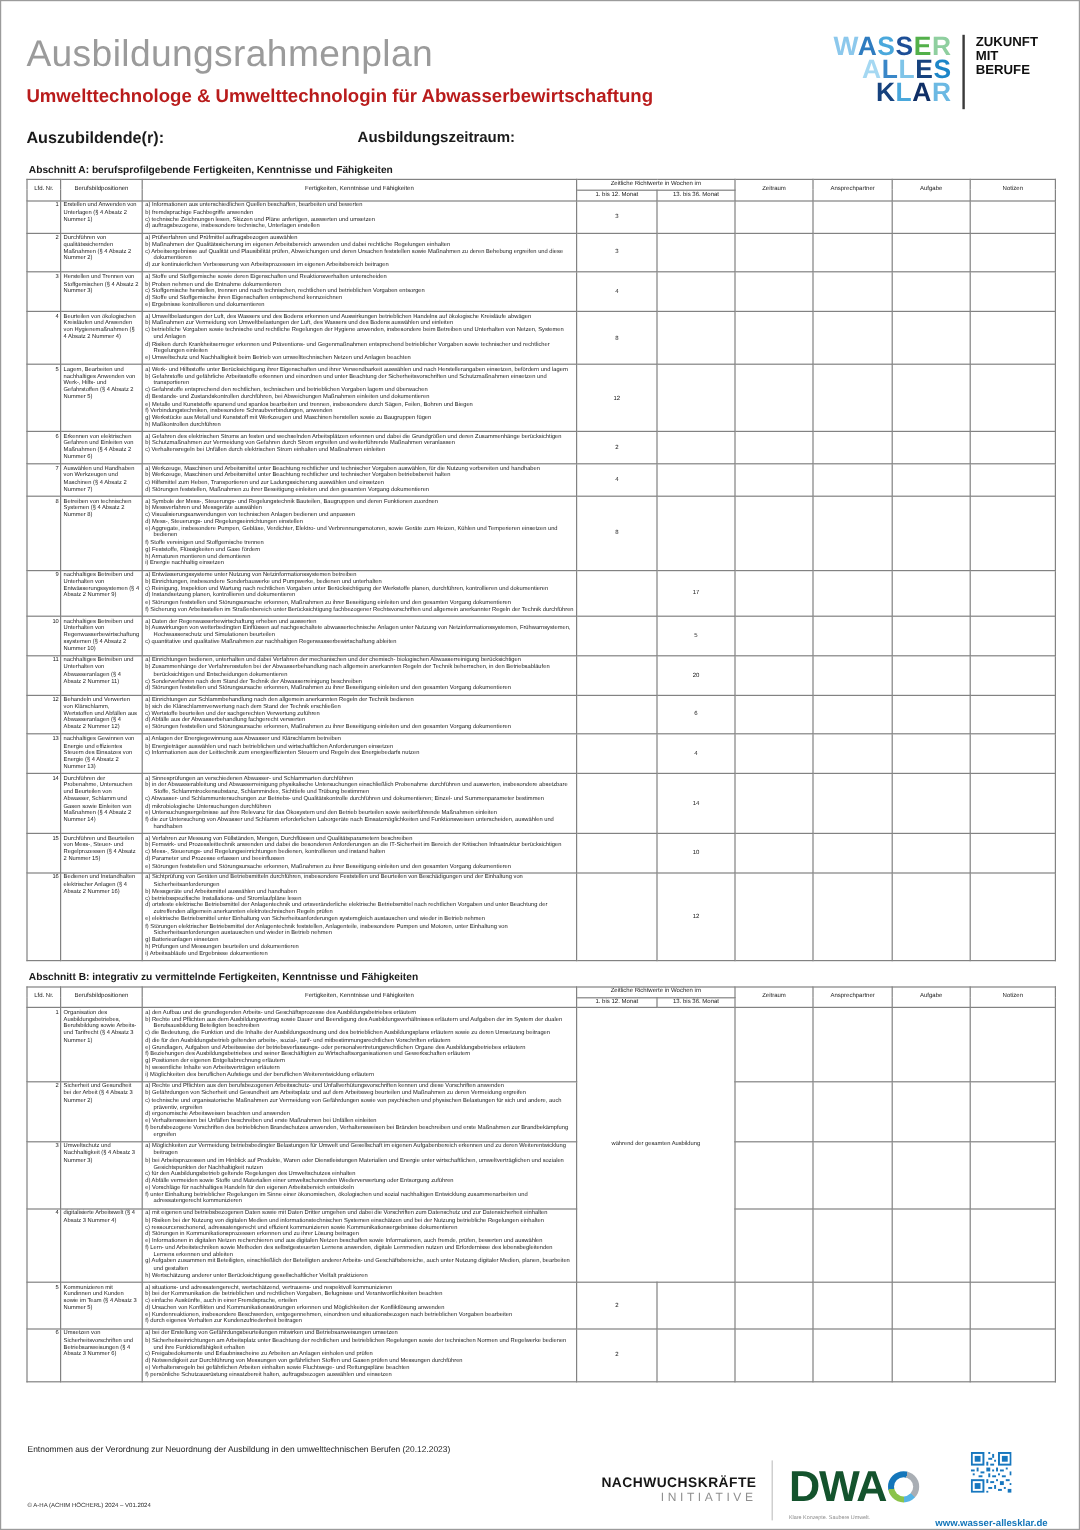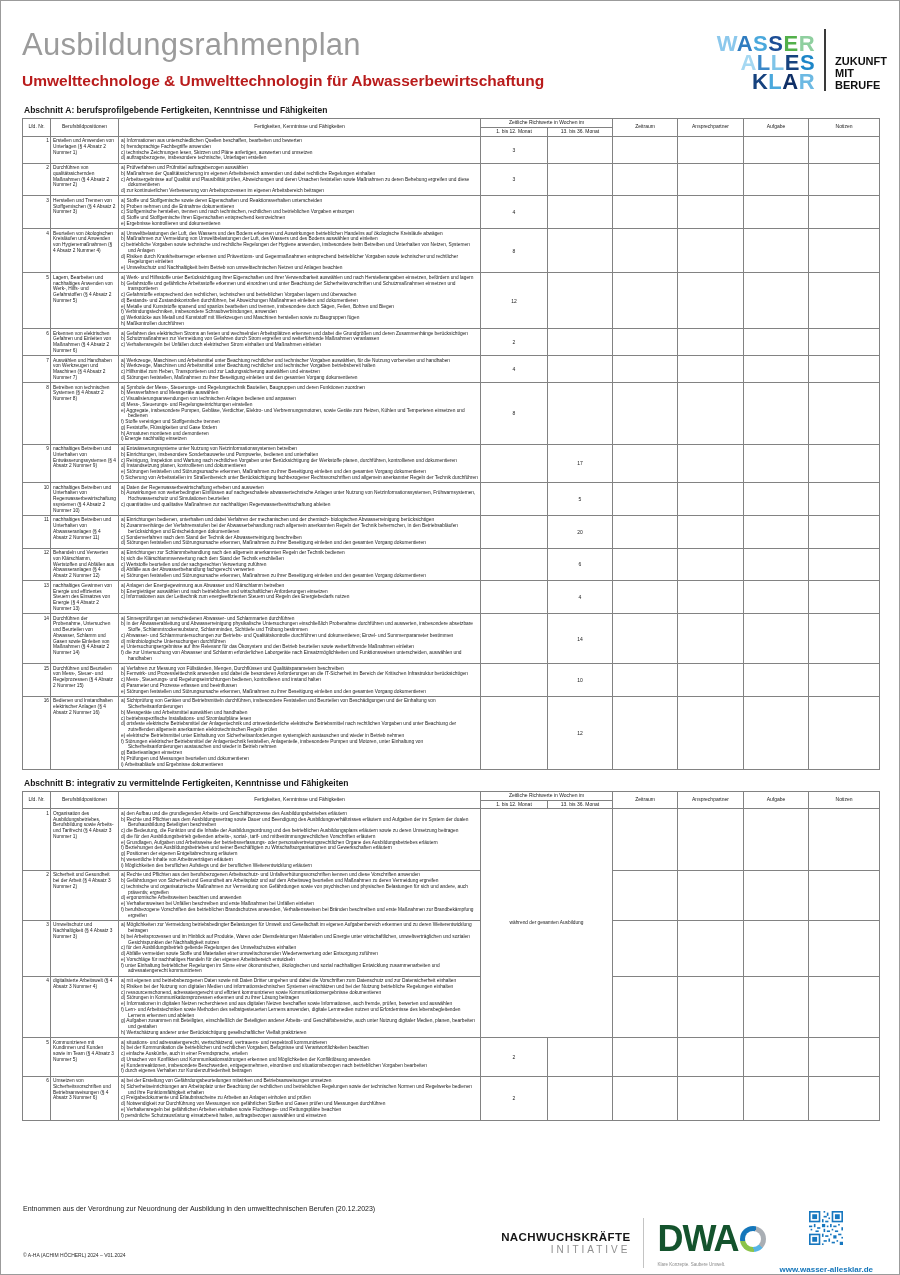--- a/index.html
+++ b/index.html
@@ -1,27 +1,27 @@
 <!DOCTYPE html>
 <html lang="de"><head>
 <meta charset="utf-8">
 <style>
   * { margin:0; padding:0; box-sizing:border-box; }
   html,body { background:#e8e8e8; }
   body { width:900px; font-family:"Liberation Sans", sans-serif; }
   .page {
     position:relative; width:900px; height:1275px; background:#fff;
-    border:1px solid #9b9b9b; padding:26px 12px 0 21px; overflow:hidden;
+    border:1px solid #9b9b9b; padding:26px 34px 0 21px; overflow:hidden;
     color:#1a1a1a;
   }
   
   .header { display:flex; justify-content:space-between; align-items:flex-start; }
   .title { font-size:31px; font-weight:500; color:#9b9b9b; letter-spacing:.3px; }
   .subtitle { font-size:15.5px; font-weight:700; color:#b91c1c; margin-top:9px; }
-  .brand { display:flex; align-items:flex-end; gap:9px; margin-top:2px; }
+  .brand { display:flex; align-items:flex-start; gap:9px; margin-top:2px; }
   .wak { text-align:right; font-weight:800; font-size:22px; line-height:19px; letter-spacing:.5px; }
   .brand-divider { width:2px; height:62px; background:#3a3a3a; }
   .bmz { font-size:11px; font-weight:800; line-height:12px; color:#101010; }
   .fields { display:flex; margin-top:16px; }
   .field-1 { width:276px; font-size:13.5px; font-weight:700; }
   .field-2 { font-size:12.5px; font-weight:700; }
   
   .section-title { font-size:8.5px; font-weight:700; margin:14px 0 3px 2px; }
   .section-title.second { margin-top:8px; }
   table { width:857px; border-collapse:collapse; table-layout:fixed; background:#fff; }
@@ -71,20 +71,24 @@
         </div>
       <div class="brand-divider"></div>
       <div class="bmz">
           <div>ZUKUNFT</div>
           <div>MIT</div>
           <div>BERUFE</div>
         </div>
     </div>
   </div>
 
+  <div class="fields">
+    <div class="field-1">Auszubildende(r):</div>
+    <div class="field-2">Ausbildungszeitraum:</div>
+  </div>
 
   <div class="section-title">Abschnitt A: berufsprofilgebende Fertigkeiten, Kenntnisse und Fähigkeiten</div>
   <table>
     <colgroup>
       <col class="c-lfd">
         <col class="c-pos">
         <col class="c-skl">
         <col class="c-m1">
         <col class="c-m2">
       <col class="c-zr">

